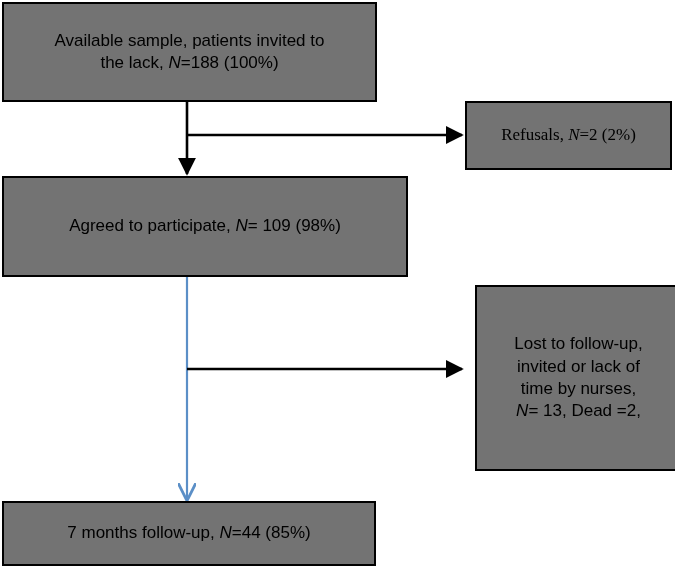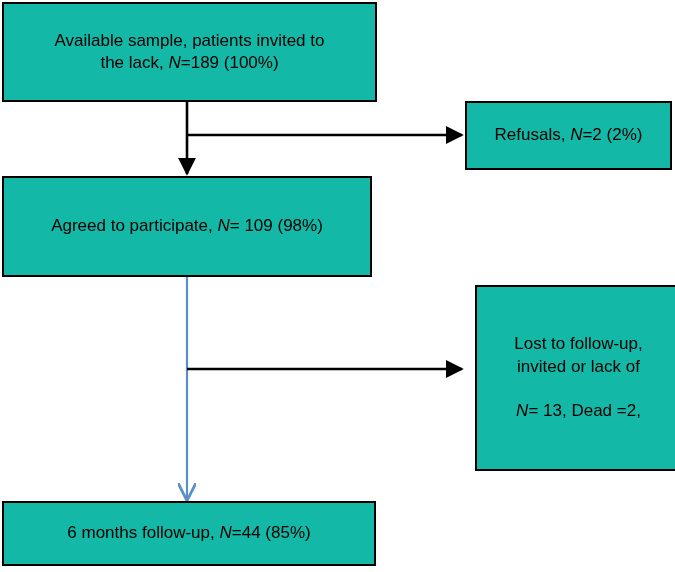--- a/index.html
+++ b/index.html
@@ -15,36 +15,36 @@
     position: relative;
     width: 675px;
     height: 572px;
     background: #ffffff;
     overflow: hidden;
   }
   .node-box {
     position: absolute;
     box-sizing: border-box;
     border: 2px solid #000000;
-    background: #14b8a6;
+    background: #737373;
     display: flex;
     align-items: center;
     justify-content: center;
     text-align: center;
     font-size: 17px;
     line-height: 1.32;
     color: #000000;
     padding: 4px 8px;
     white-space: pre-line;
     z-index: 2;
   }
   #box-available  { left: 2px;   top: 2px;   width: 375px; height: 100px; }
   #box-refusals   { left: 465px; top: 101px; width: 207px; height: 69px;
-                    justify-content: center; }
-  #box-agreed     { left: 2px;   top: 176px; width: 370px; height: 101px; }
+                    justify-content: center; font-family: Liberation Serif, serif; }
+  #box-agreed     { left: 2px;   top: 176px; width: 406px; height: 101px; }
   #box-lost       { left: 475px; top: 285px; width: 207px; height: 186px; }
   #box-followup   { left: 2px;   top: 501px; width: 374px; height: 65px; }
 
   #edge-layer {
     position: absolute;
     left: 0; top: 0;
     width: 675px;
     height: 572px;
     z-index: 1;
   }
@@ -67,32 +67,32 @@
     <line x1="187" y1="102" x2="187" y2="174" stroke="#000000" stroke-width="2.6" marker-end="url(#arrow-black)"></line>
 
     <line x1="187" y1="135" x2="462" y2="135" stroke="#000000" stroke-width="2.6" marker-end="url(#arrow-black)"></line>
 
     <line x1="187" y1="277" x2="187" y2="499" stroke="#5B8FC7" stroke-width="2.2" marker-end="url(#arrow-blue-open)"></line>
 
     <line x1="187" y1="369" x2="462" y2="369" stroke="#000000" stroke-width="2.6" marker-end="url(#arrow-black)"></line>
   </svg>
 
   <div class="node-box" id="box-available">
-    <span><span>Available sample, patients invited to</span><br><span>the lack, </span><i>N</i><span>=189 (100%)</span></span>
+    <span><span>Available sample, patients invited to</span><br><span>the lack, </span><i>N</i><span>=188 (100%)</span></span>
   </div>
 
   <div class="node-box" id="box-refusals">
     <span><span>Refusals, </span><i>N</i><span>=2 (2%)</span></span>
   </div>
 
   <div class="node-box" id="box-agreed">
     <span><span>Agreed to participate, </span><i>N</i><span>= 109 (98%)</span></span>
   </div>
 
   <div class="node-box" id="box-lost">
-    <span><span>Lost to follow-up,</span><br><span>invited or lack of</span><br><br><i>N</i><span>= 13, Dead =2,</span><br></span>
+    <span><span>Lost to follow-up,</span><br><span>invited or lack of</span><br><span>time by nurses,</span><br><i>N</i><span>= 13, Dead =2,</span><br></span>
   </div>
 
   <div class="node-box" id="box-followup">
-    <span><span>6 months follow-up, </span><i>N</i><span>=44 (85%)</span></span>
+    <span><span>7 months follow-up, </span><i>N</i><span>=44 (85%)</span></span>
   </div>
 
 </div>
 
 </body></html>

